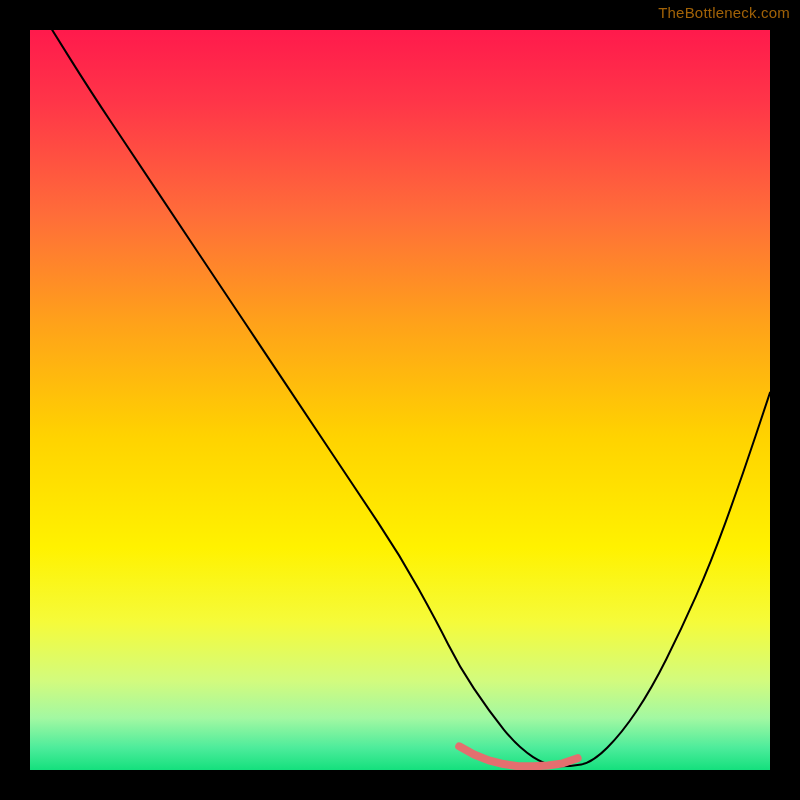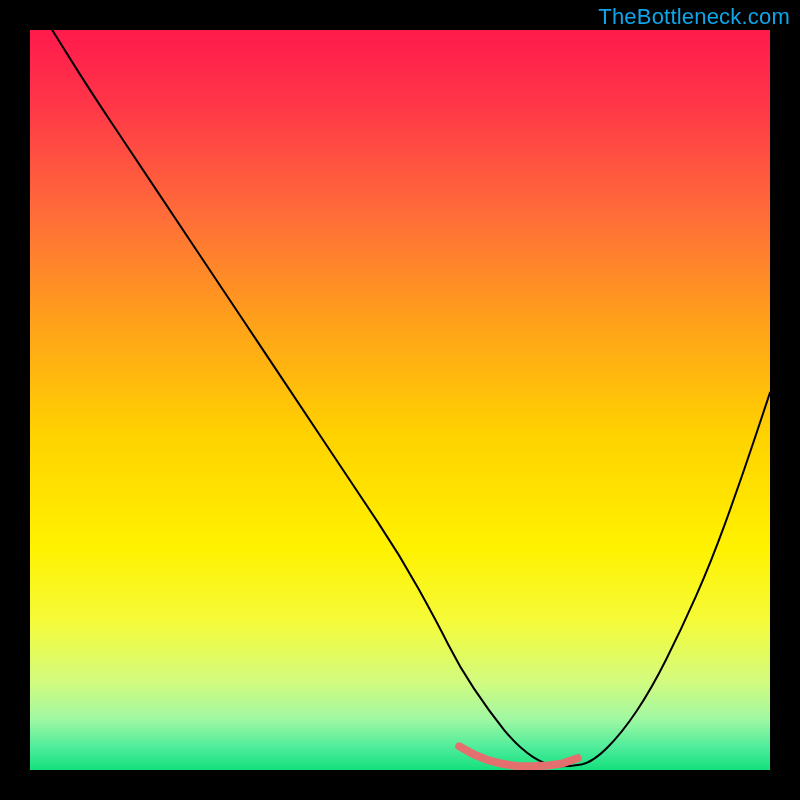--- a/index.html
+++ b/index.html
@@ -14,23 +14,23 @@
     position: relative;
     width: 800px;
     height: 800px;
     background: #000000;
   }
   .watermark {
     position: absolute;
     top: 4px;
     right: 10px;
     font-family: Arial, Helvetica, sans-serif;
-    font-size: 22px;
+    font-size: 15px;
     font-weight: 500;
-    color: #0ea5e9;
+    color: #a16207;
     letter-spacing: 0.2px;
     z-index: 10;
   }
   svg.plot {
     position: absolute;
     left: 30px;
     top: 30px;
     width: 740px;
     height: 740px;
   }

